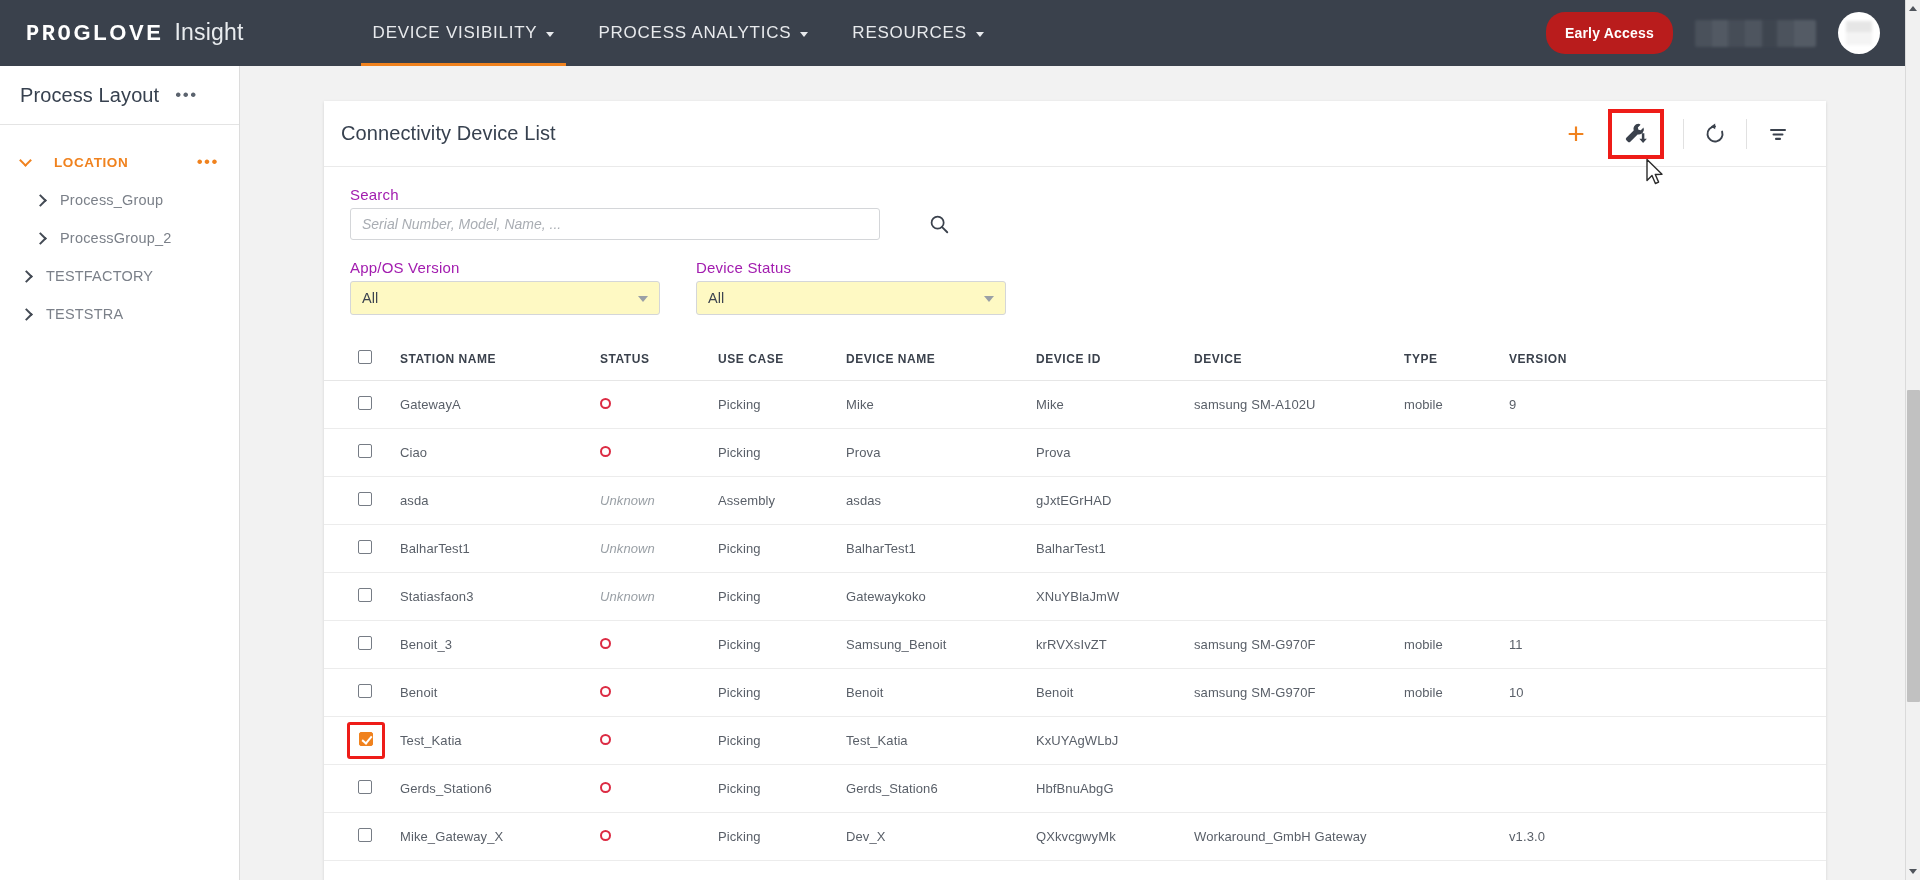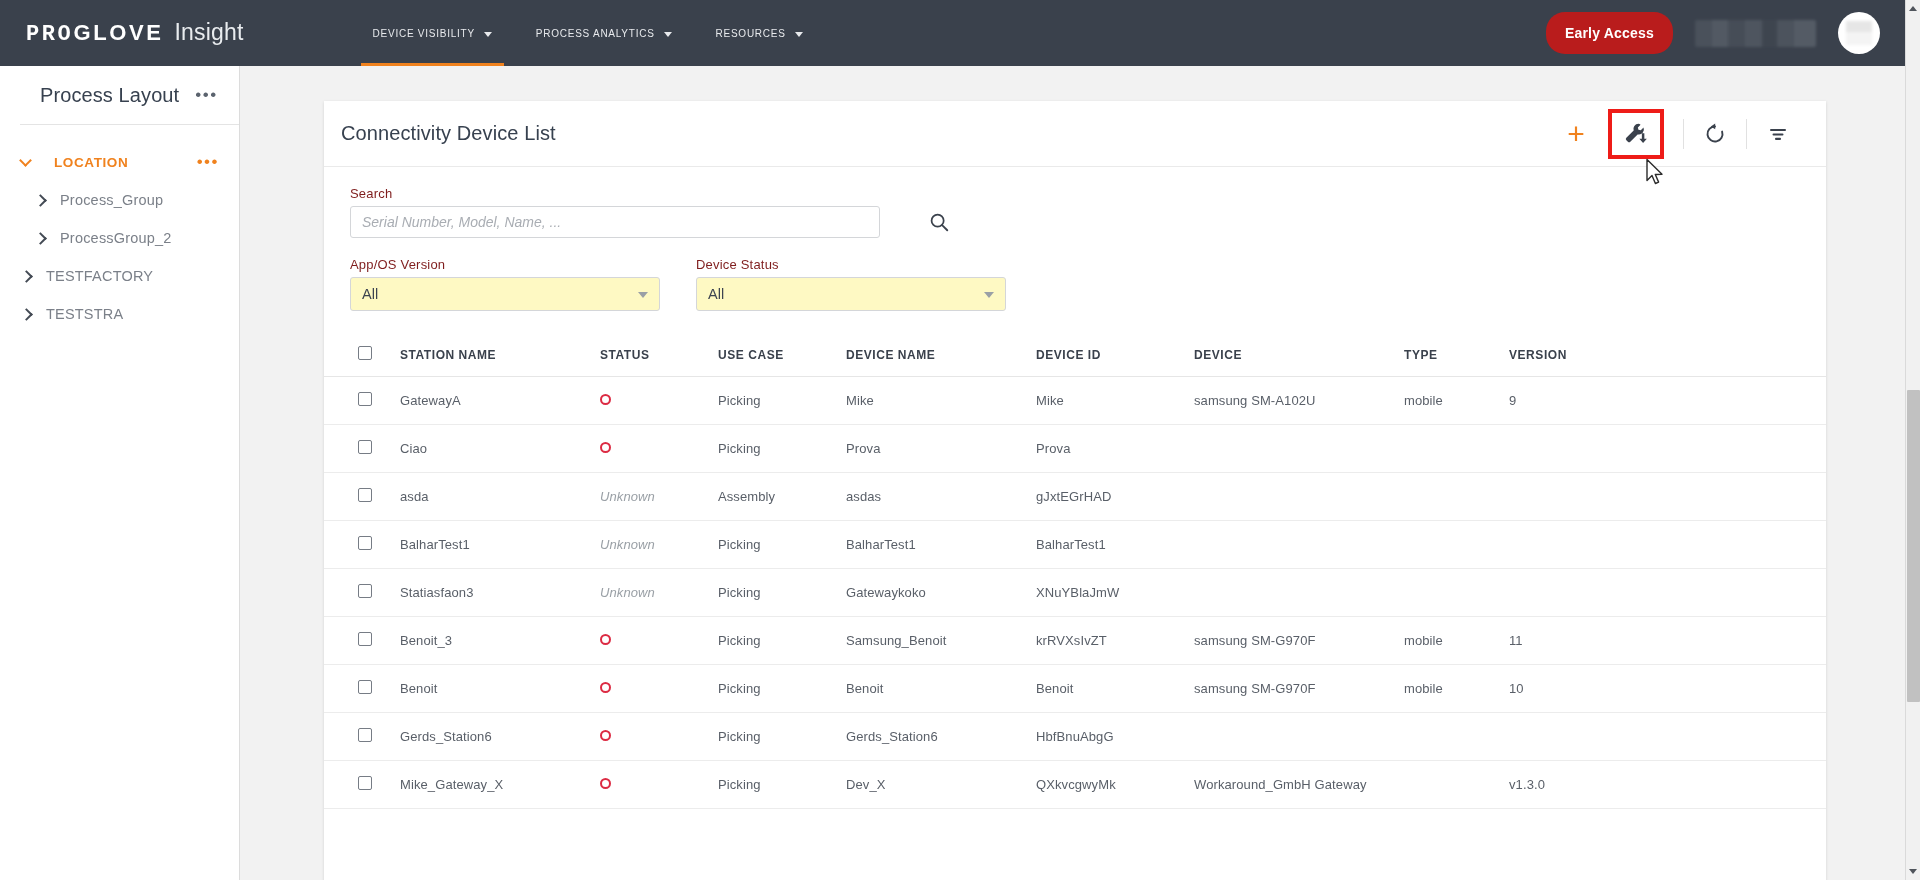--- a/index.html
+++ b/index.html
@@ -27,21 +27,21 @@
   }
   .brand-pro .o1 { color: #ffffff; font-family: Liberation Mono, monospace; }
   .brand-pro .rest { color: #ffffff; }
   .brand-insight {
     font-size: 23px; color: #e9ecef; font-weight: 400; letter-spacing: .2px;
   }
   .navitems { display: flex; align-items: center; margin-left: 107px; height: 66px; }
   .navitem {
     position: relative;
     display: flex; align-items: center; gap: 9px;
-    color: #e8eaed; font-size: 10px; letter-spacing: .75px;
+    color: #e8eaed; font-size: 17px; letter-spacing: .75px;
     padding: 0 22px; height: 66px; cursor: pointer;
   }
   .navitem.active::after {
     content: ""; position: absolute; left: 10px; right: 10px; bottom: 0;
     height: 3px; background: #f0821e;
   }
   .caret {
     width: 0; height: 0; border-left: 4.5px solid transparent;
     border-right: 4.5px solid transparent; border-top: 5px solid #e8eaed;
     margin-top: 2px;
@@ -74,21 +74,21 @@
     filter: blur(1.6px);
   }
 
   
   #sidebar {
     position: absolute; top: 66px; left: 0; width: 240px; height: 814px;
     background: #ffffff; border-right: 1px solid #dcdcdc;
   }
   .sidebar-head {
     height: 59px; display: flex; align-items: center;
-    border-bottom: 1px solid #e4e4e4; padding: 0 20px; margin-left: 20px;
+    border-bottom: 1px solid #e4e4e4; padding: 0 20px;
   }
   .sidebar-title {
     font-size: 20px; color: #37414f; font-weight: 400; letter-spacing: .1px;
   }
   .dots {
     margin-left: 16px; letter-spacing: 1.5px; font-size: 17px;
     color: #5b636e; cursor: pointer; line-height: 10px;
   }
   .dots.orange { color: #f0821e; }
   .tree { padding-top: 18px; }
@@ -135,21 +135,21 @@
   }
   .icon-btn.plus { color: #f0821e; font-size: 30px; font-weight: 300; line-height: 1; }
   .icon-btn.highlighted {
     border: 4px solid #ee1c18; width: 56px; height: 50px; margin: 0 10px;
     background: #fff;
   }
   .vsep { width: 1px; height: 30px; background: #e1e1e1; margin: 0 9px; }
 
   .filters { padding: 19px 26px 0 26px; }
   .field-label {
-    font-size: 13px; color: #7f1d1d; margin-bottom: 5px; letter-spacing: .2px;
+    font-size: 15px; color: #a21caf; margin-bottom: 5px; letter-spacing: .2px;
   }
   .search-wrap { position: relative; width: 610px; }
   .search-input {
     width: 530px; height: 32px; border: 1px solid #d4d6d9; border-radius: 3px;
     padding: 0 40px 0 11px; font-size: 14px; font-style: italic; color: #555;
     font-family: "Liberation Sans", sans-serif; outline: none; background:#fff;
   }
   .search-input::placeholder { color: #a9adb3; font-style: italic; }
   .search-icon-box {
     position: absolute; right: 10px; top: 5px; width: 22px; height: 22px;
@@ -450,20 +450,31 @@
           <td class="c-stn">Benoit</td>
           <td class="c-sts"><span class="status-dot"></span></td>
           <td class="c-use">Picking</td>
           <td class="c-dvn">Benoit</td>
           <td class="c-dvid">Benoit</td>
           <td class="c-dev">samsung SM-G970F</td>
           <td class="c-typ">mobile</td>
           <td class="c-ver">10</td>
         </tr>
         <tr>
+          <td class="c-chk"><span class="chk-highlight"><span class="chkbox checked"></span></span></td>
+          <td class="c-stn">Test_Katia</td>
+          <td class="c-sts"><span class="status-dot"></span></td>
+          <td class="c-use">Picking</td>
+          <td class="c-dvn">Test_Katia</td>
+          <td class="c-dvid">KxUYAgWLbJ</td>
+          <td class="c-dev"></td>
+          <td class="c-typ"></td>
+          <td class="c-ver"></td>
+        </tr>
+        <tr>
           <td class="c-chk"><span class="chkbox"></span></td>
           <td class="c-stn">Gerds_Station6</td>
           <td class="c-sts"><span class="status-dot"></span></td>
           <td class="c-use">Picking</td>
           <td class="c-dvn">Gerds_Station6</td>
           <td class="c-dvid">HbfBnuAbgG</td>
           <td class="c-dev"></td>
           <td class="c-typ"></td>
           <td class="c-ver"></td>
         </tr>

